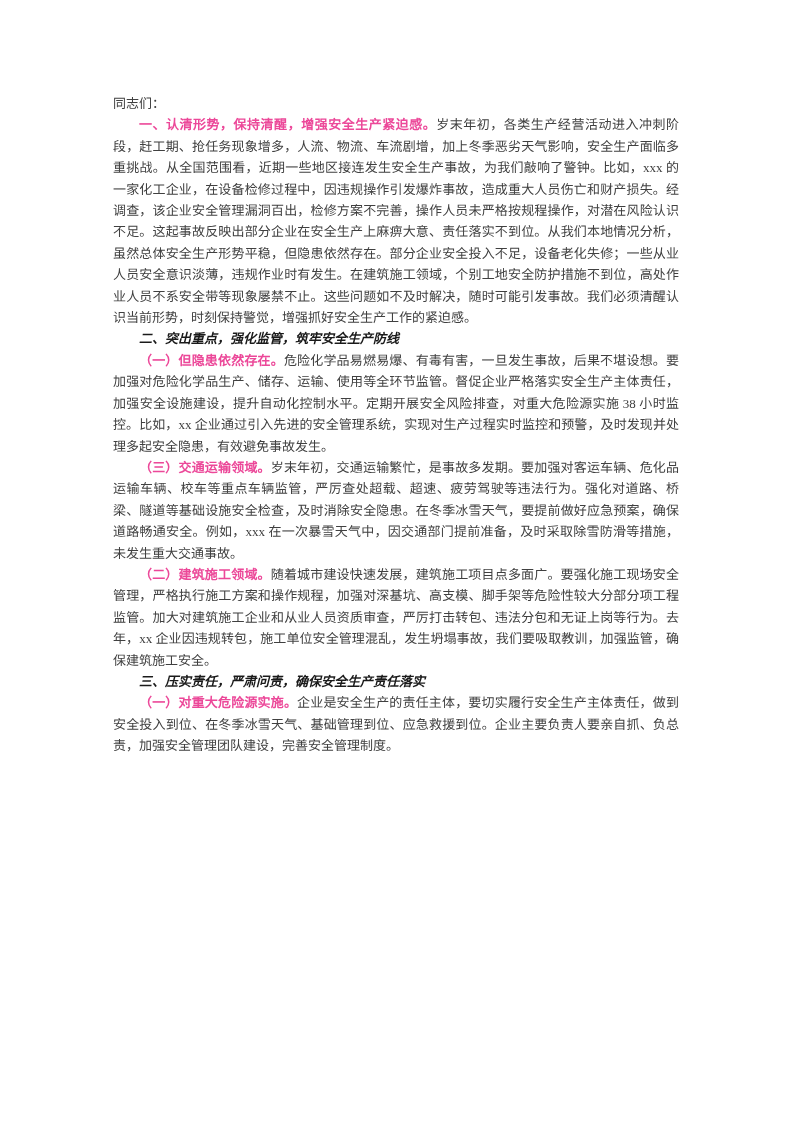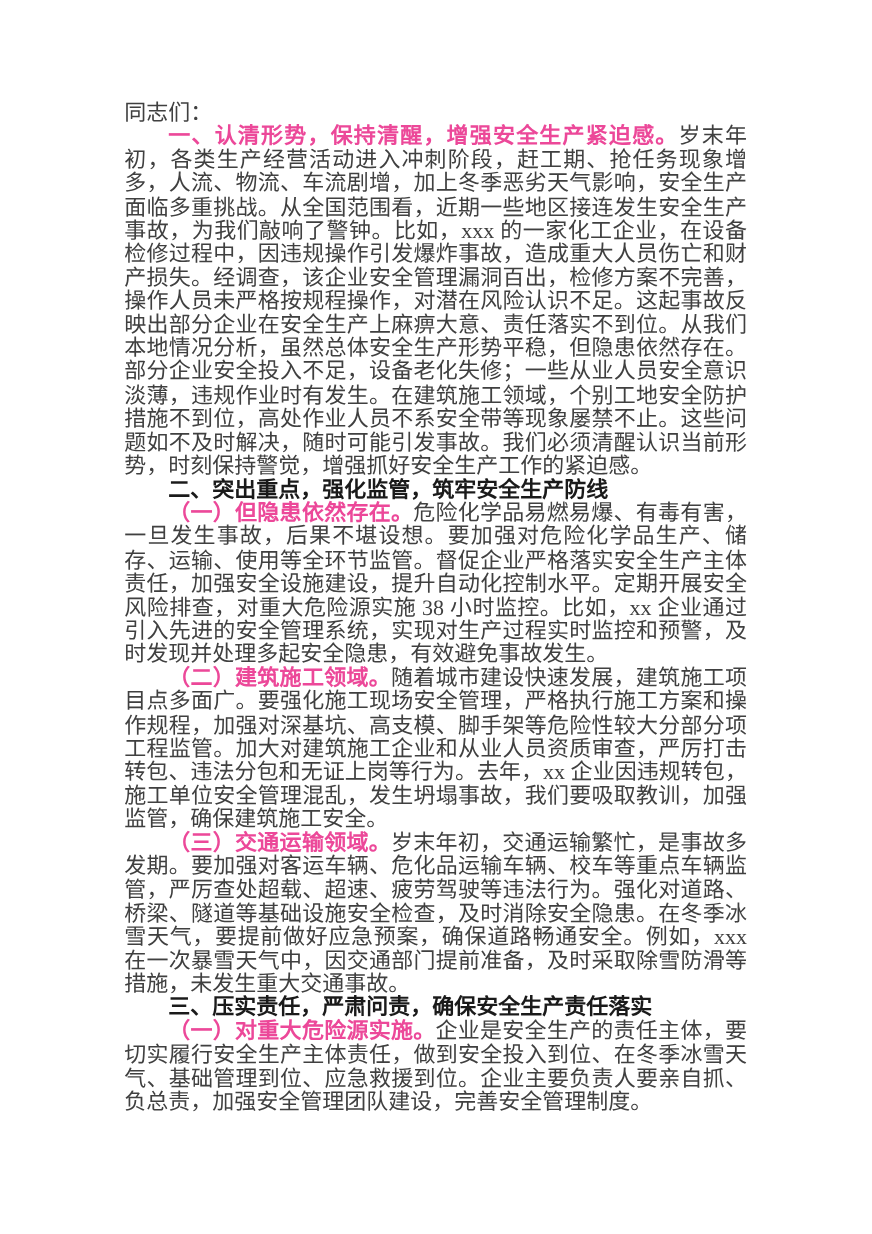--- a/index.html
+++ b/index.html
@@ -9,21 +9,21 @@
   }
   .page {
     position: relative;
     box-sizing: border-box;
     width: 793px;
     height: 1122px;
     margin: 0 auto;
     background: #ffffff;
     padding: 93px 114px 40px 113px;
     font-family: "Liberation Serif", "DejaVu Serif", serif;
-    font-size: 20px;
+    font-size: 13px;
     line-height: 21.4px;
     color: #404040;
     text-align: justify;
     overflow: hidden;
   }
   .page p {
     margin: 0;
     padding: 0;
     text-indent: 2em;
     word-break: break-all;
@@ -31,37 +31,38 @@
   .page p.salutation {
     text-indent: 0;
   }
   .page b {
     font-weight: bold;
     color: #ec4899;
   }
   .page p.heading {
     font-weight: bold;
     color: #1a1a1a;
+    font-style: italic;
   }
 </style>
 </head>
 <body>
 
 <div class="page">
 
   <p class="salutation">同志们：</p>
 
 
   <p class="para"><b>一、认清形势，保持清醒，增强安全生产紧迫感。</b><span>岁末年初，各类生产经营活动进入冲刺阶段，赶工期、抢任务现象增多，人流、物流、车流剧增，加上冬季恶劣天气影响，安全生产面临多重挑战。从全国范围看，近期一些地区接连发生安全生产事故，为我们敲响了警钟。比如，xxx 的一家化工企业，在设备检修过程中，因违规操作引发爆炸事故，造成重大人员伤亡和财产损失。经调查，该企业安全管理漏洞百出，检修方案不完善，操作人员未严格按规程操作，对潜在风险认识不足。这起事故反映出部分企业在安全生产上麻痹大意、责任落实不到位。从我们本地情况分析，虽然总体安全生产形势平稳，但隐患依然存在。部分企业安全投入不足，设备老化失修；一些从业人员安全意识淡薄，违规作业时有发生。在建筑施工领域，个别工地安全防护措施不到位，高处作业人员不系安全带等现象屡禁不止。这些问题如不及时解决，随时可能引发事故。我们必须清醒认识当前形势，时刻保持警觉，增强抓好安全生产工作的紧迫感。</span></p>
 
   <p class="heading">二、突出重点，强化监管，筑牢安全生产防线</p>
 
   <p class="para"><b>（一）但隐患依然存在。</b><span>危险化学品易燃易爆、有毒有害，一旦发生事故，后果不堪设想。要加强对危险化学品生产、储存、运输、使用等全环节监管。督促企业严格落实安全生产主体责任，加强安全设施建设，提升自动化控制水平。定期开展安全风险排查，对重大危险源实施 38 小时监控。比如，xx 企业通过引入先进的安全管理系统，实现对生产过程实时监控和预警，及时发现并处理多起安全隐患，有效避免事故发生。</span></p>
 
+  <p class="para"><b>（三）交通运输领域。</b><span>岁末年初，交通运输繁忙，是事故多发期。要加强对客运车辆、危化品运输车辆、校车等重点车辆监管，严厉查处超载、超速、疲劳驾驶等违法行为。强化对道路、桥梁、隧道等基础设施安全检查，及时消除安全隐患。在冬季冰雪天气，要提前做好应急预案，确保道路畅通安全。例如，xxx 在一次暴雪天气中，因交通部门提前准备，及时采取除雪防滑等措施，未发生重大交通事故。</span></p>
+
   <p class="para"><b>（二）建筑施工领域。</b><span>随着城市建设快速发展，建筑施工项目点多面广。要强化施工现场安全管理，严格执行施工方案和操作规程，加强对深基坑、高支模、脚手架等危险性较大分部分项工程监管。加大对建筑施工企业和从业人员资质审查，严厉打击转包、违法分包和无证上岗等行为。去年，xx 企业因违规转包，施工单位安全管理混乱，发生坍塌事故，我们要吸取教训，加强监管，确保建筑施工安全。</span></p>
-
-  <p class="para"><b>（三）交通运输领域。</b><span>岁末年初，交通运输繁忙，是事故多发期。要加强对客运车辆、危化品运输车辆、校车等重点车辆监管，严厉查处超载、超速、疲劳驾驶等违法行为。强化对道路、桥梁、隧道等基础设施安全检查，及时消除安全隐患。在冬季冰雪天气，要提前做好应急预案，确保道路畅通安全。例如，xxx 在一次暴雪天气中，因交通部门提前准备，及时采取除雪防滑等措施，未发生重大交通事故。</span></p>
 
   <p class="heading">三、压实责任，严肃问责，确保安全生产责任落实</p>
 
   <p class="para"><b>（一）对重大危险源实施。</b><span>企业是安全生产的责任主体，要切实履行安全生产主体责任，做到安全投入到位、在冬季冰雪天气、基础管理到位、应急救援到位。企业主要负责人要亲自抓、负总责，加强安全管理团队建设，完善安全管理制度。</span></p>
 
 </div>
 
 </body></html>

